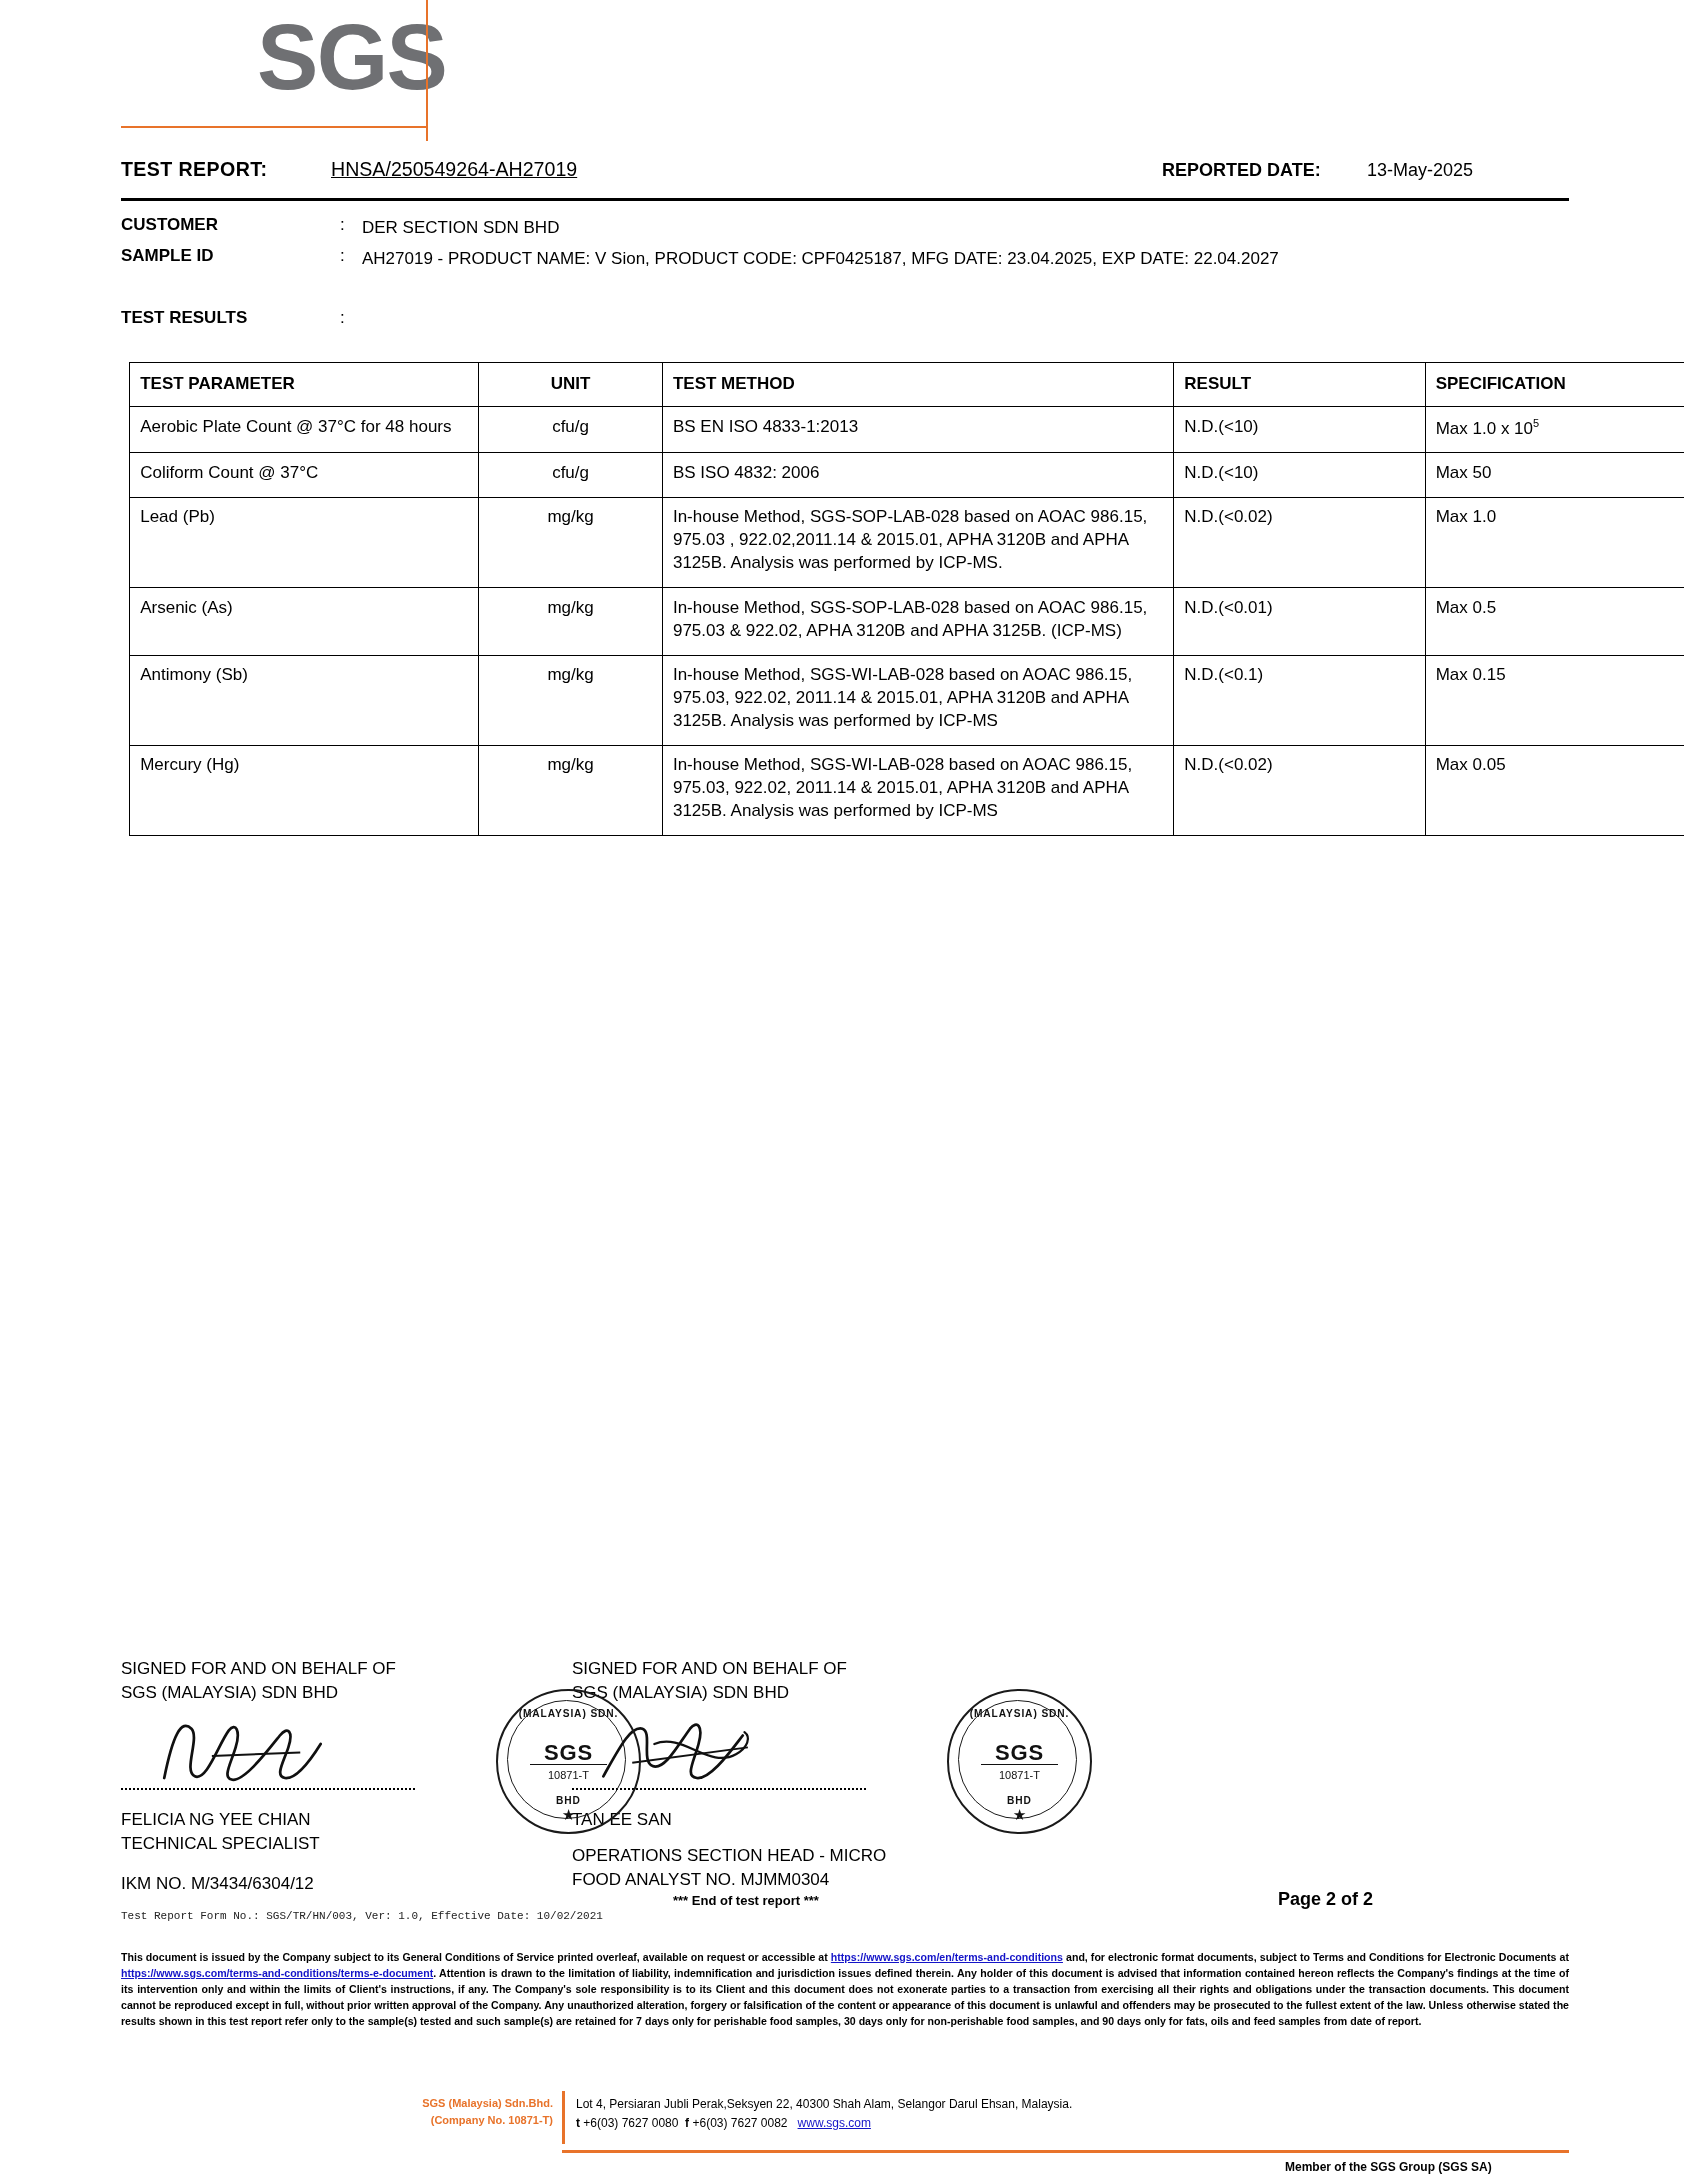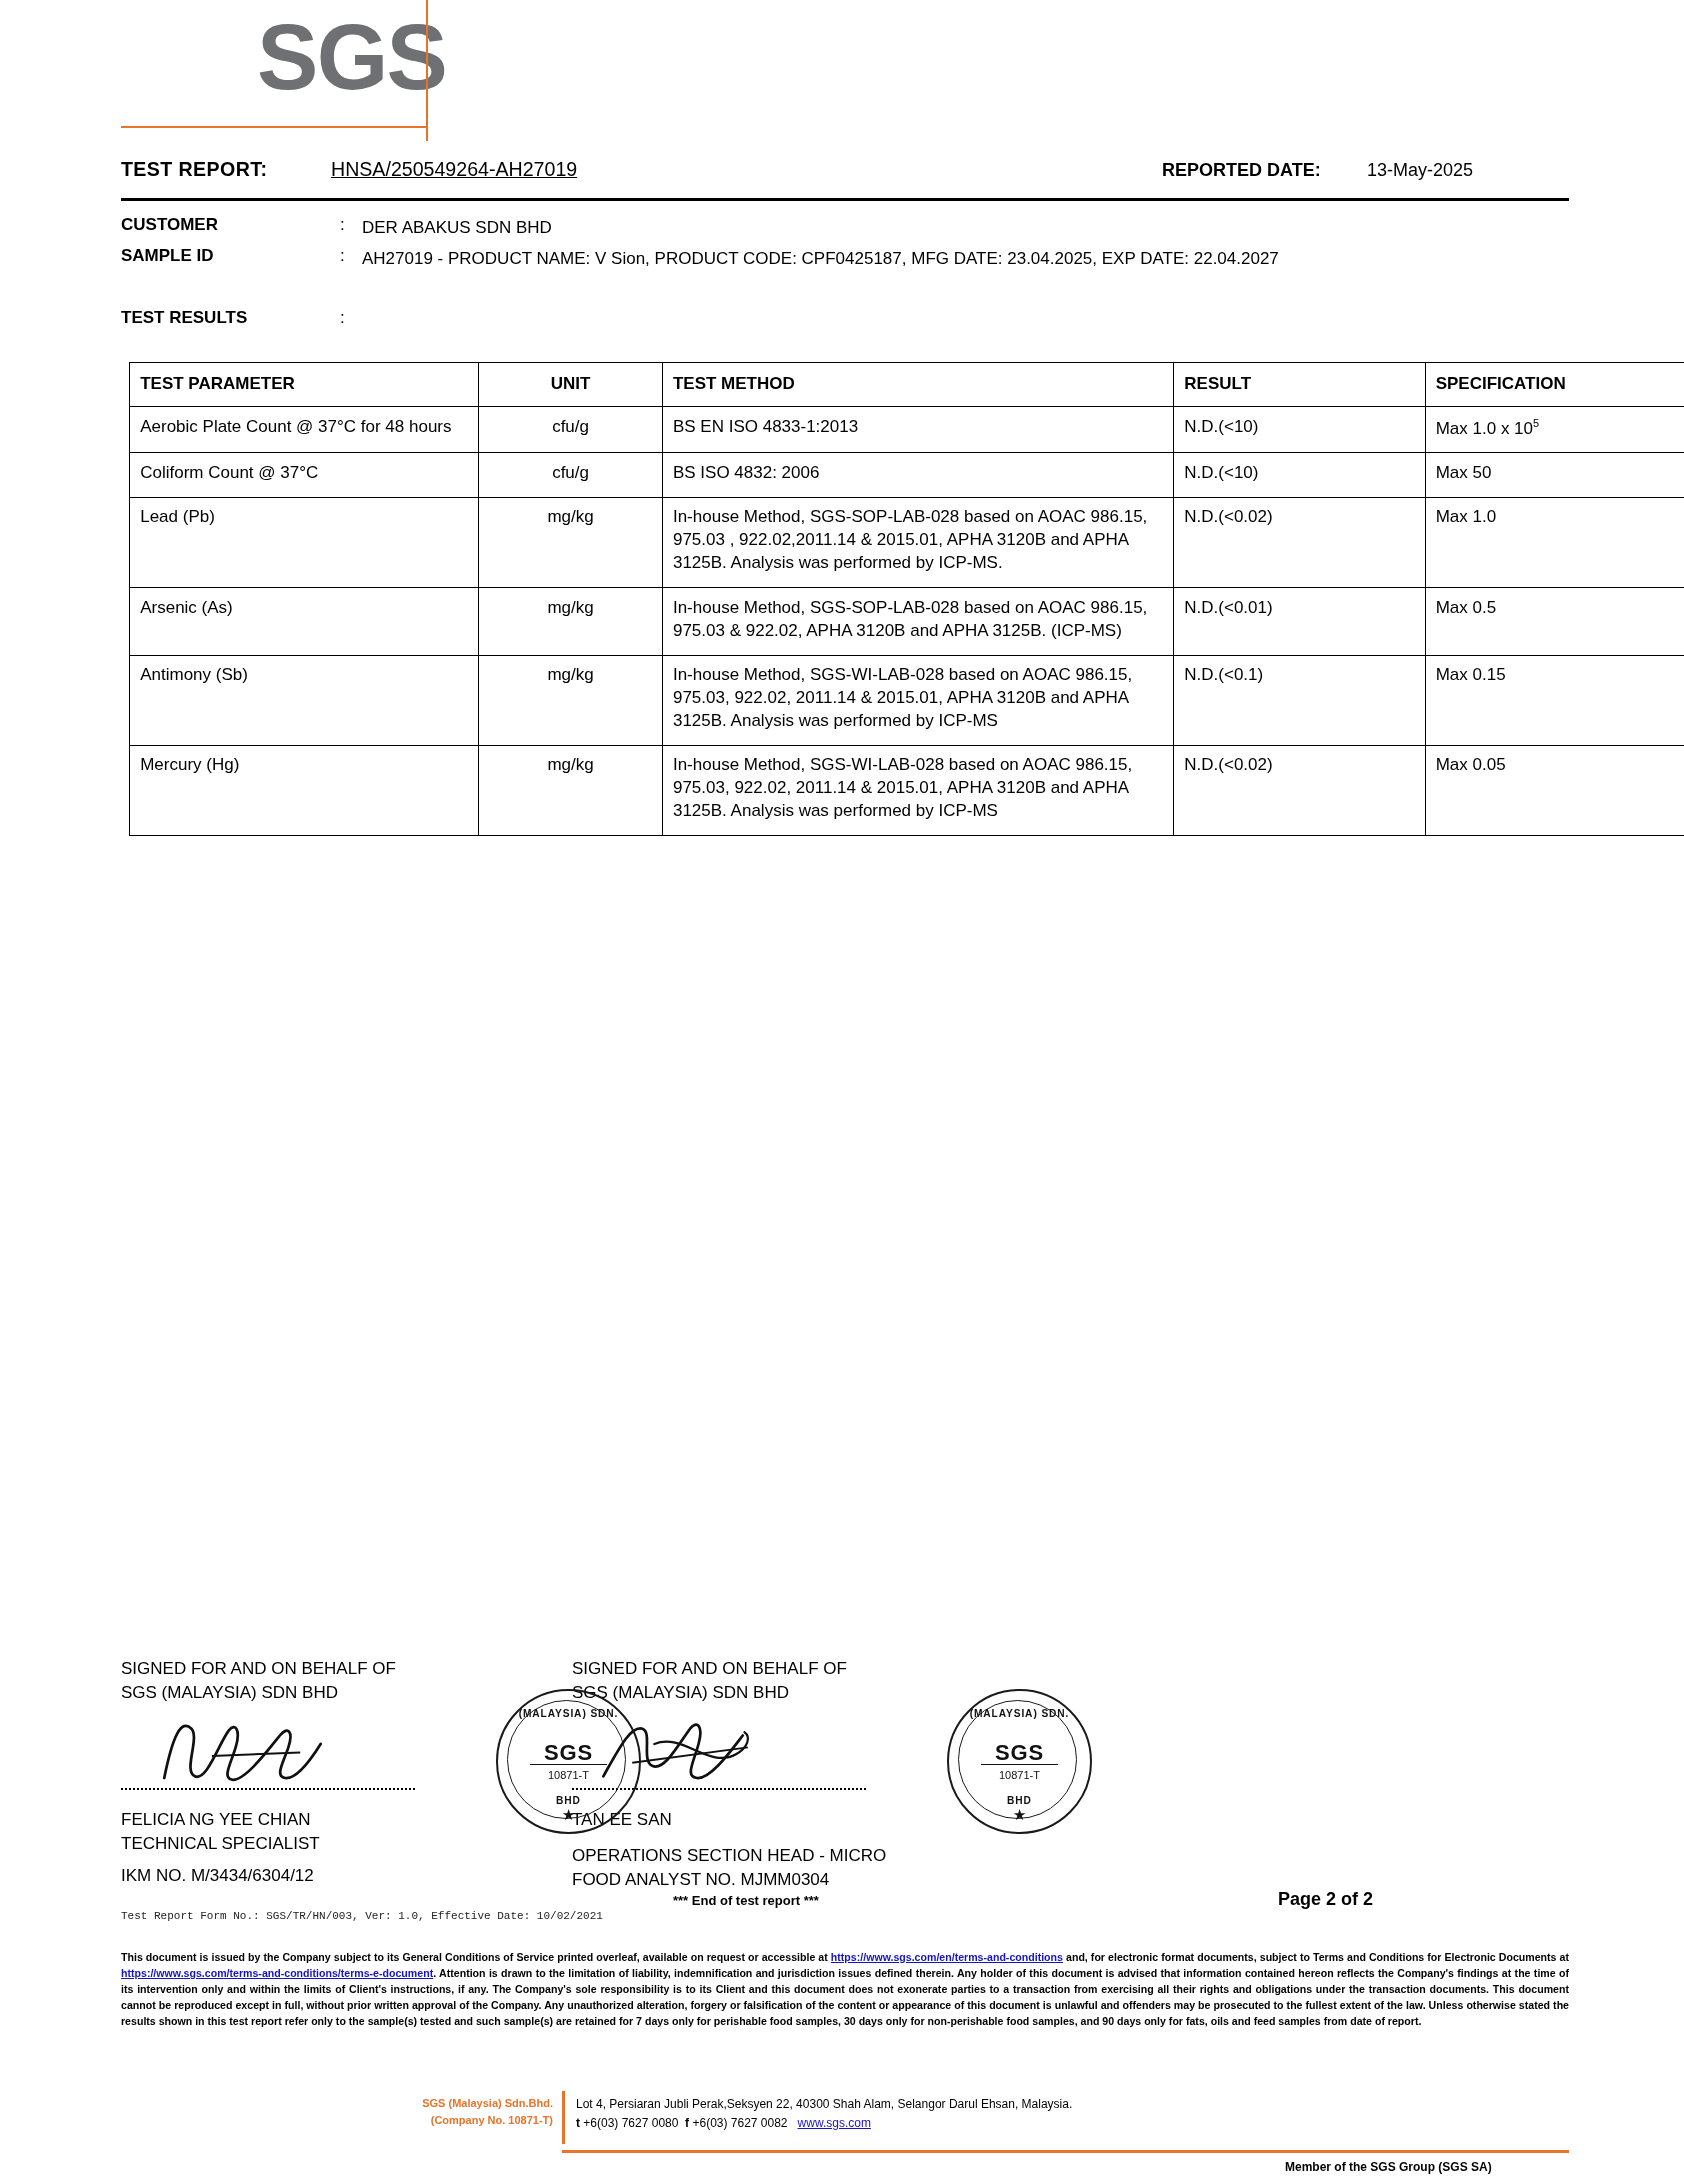--- a/index.html
+++ b/index.html
@@ -379,21 +379,21 @@
     <span class="val-report-no">HNSA/250549264-AH27019</span>
     <span class="lbl-reported-date">REPORTED DATE:</span>
     <span class="val-reported-date">13-May-2025</span>
   </div>
   <div class="hdr-rule"></div>
 
   <div class="meta">
     <div class="meta-row">
       <span class="meta-label">CUSTOMER</span>
       <span class="meta-colon">:</span>
-      <span class="meta-value">DER ABAKUS SDN BHD</span>
+      <span class="meta-value">DER SECTION SDN BHD</span>
     </div>
     <div class="meta-row" style="min-height:56px;">
       <span class="meta-label">SAMPLE ID</span>
       <span class="meta-colon">:</span>
       <span class="meta-value">AH27019 - PRODUCT NAME: V Sion, PRODUCT CODE: CPF0425187, MFG DATE: 23.04.2025, EXP DATE: 22.04.2027</span>
     </div>
     <div class="meta-row">
       <span class="meta-label">TEST RESULTS</span>
       <span class="meta-colon">:</span>
     </div>
@@ -462,21 +462,21 @@
       <div class="sig-head">SGS (MALAYSIA) SDN BHD</div>
       <div class="sig-scribble">
         <svg class="sig-svg" width="281" height="85" viewBox="0 0 330 100">
           <path d="M40,80 C50,30 60,10 72,22 C82,33 62,72 76,78 C90,84 104,40 116,24 C124,14 130,24 124,44 C118,64 108,80 120,82 C134,84 160,50 176,30 C186,18 192,26 186,44 C180,62 170,78 182,80 C196,82 214,56 224,40" fill="none" stroke="#101010" stroke-width="3.2" stroke-linecap="round"></path>
           <path d="M96,54 L200,50" fill="none" stroke="#101010" stroke-width="2.4"></path>
         </svg>
         <div class="sig-dots"></div>
       </div>
       <div class="sig-name">FELICIA NG YEE CHIAN</div>
       <div class="sig-name" style="margin-top:0">TECHNICAL SPECIALIST</div>
-      <div class="sig-name" style="margin-top:8px">IKM NO. M/3434/6304/12</div>
+      <div class="sig-name" style="margin-top:16px">IKM NO. M/3434/6304/12</div>
     </div>
 
     <div class="sig-block right">
       <div class="sig-head">SIGNED FOR AND ON BEHALF OF</div>
       <div class="sig-head">SGS (MALAYSIA) SDN BHD</div>
       <div class="sig-scribble">
         <svg class="sig-svg" width="281" height="85" viewBox="0 0 330 100">
           <path d="M26,78 C44,46 58,18 72,22 C84,26 70,60 84,66 C98,72 116,38 128,22 C136,12 144,18 138,40 C132,62 122,78 136,80 C152,82 176,48 190,30" fill="none" stroke="#101010" stroke-width="3.2" stroke-linecap="round"></path>
           <path d="M86,40 C120,26 150,70 182,52 C196,44 200,32 192,26" fill="none" stroke="#101010" stroke-width="2.6" stroke-linecap="round"></path>
           <path d="M60,62 L196,44" fill="none" stroke="#101010" stroke-width="2.2"></path>

